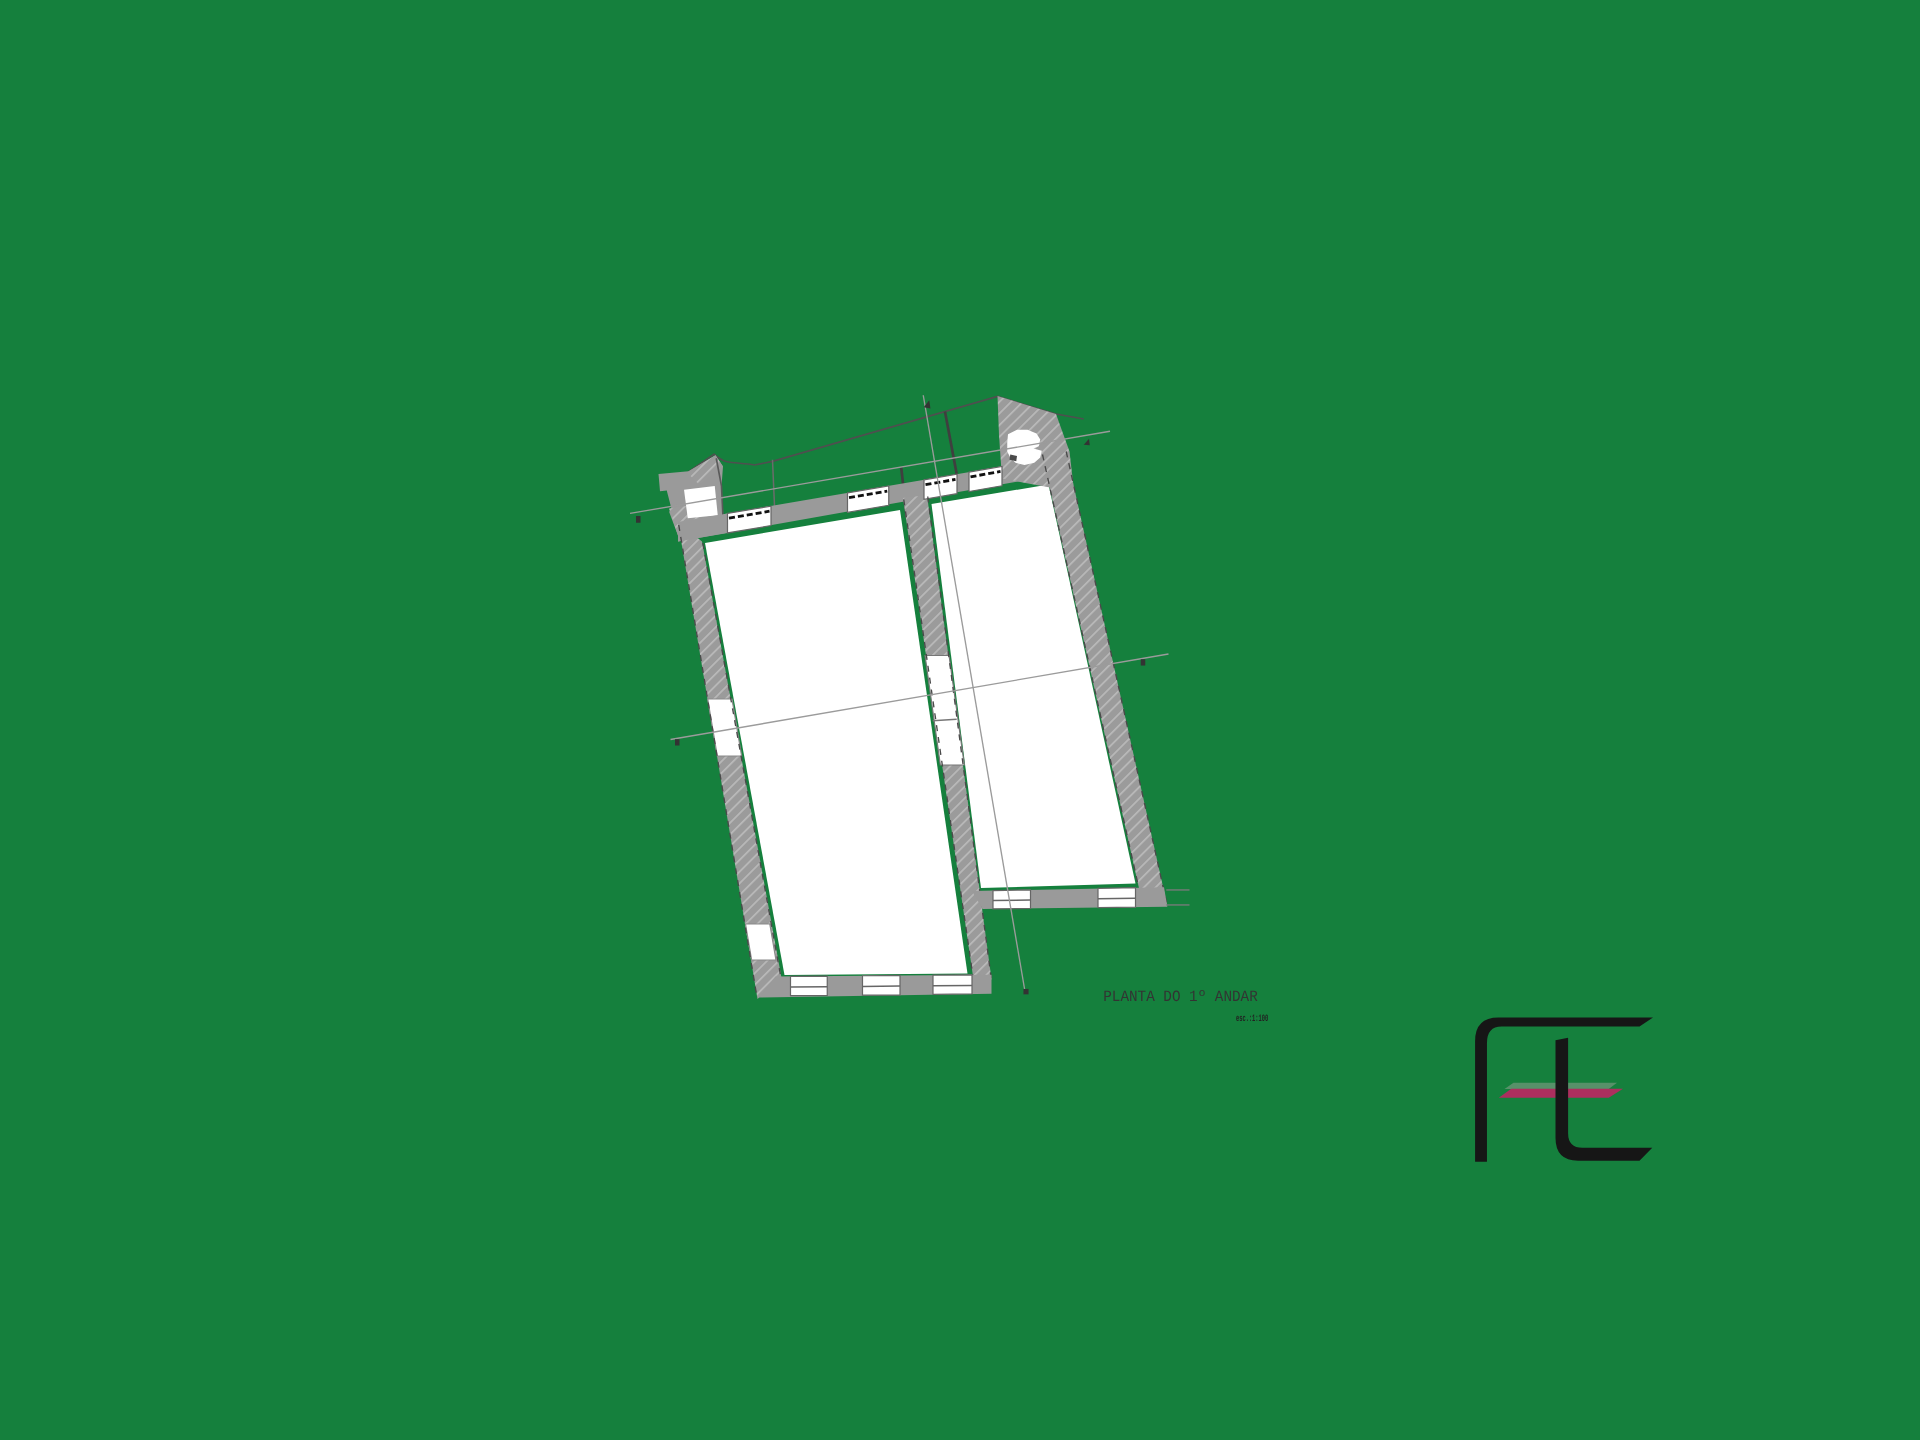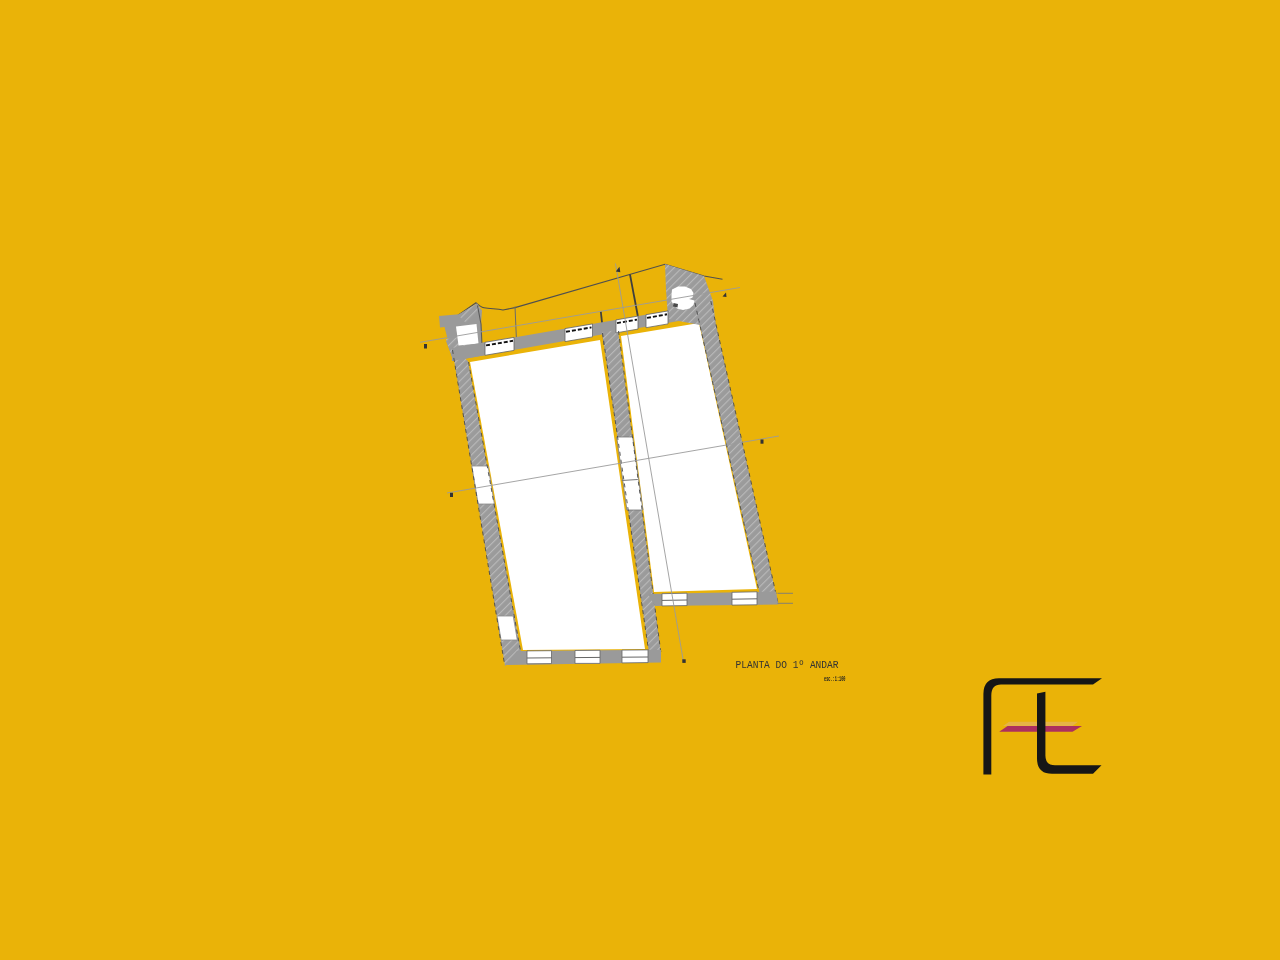--- a/index.html
+++ b/index.html
@@ -1,16 +1,16 @@
 <!DOCTYPE html>
 <html><head>
 <meta charset="utf-8">
 <style>
   html,body{margin:0;padding:0;background:#ffffff;}
-  .page{position:relative;width:1280px;height:960px;background:#eab308;overflow:hidden;
+  .page{position:relative;width:1280px;height:960px;background:#15803d;overflow:hidden;
         font-family:"Liberation Sans", sans-serif;}
 </style>
 </head>
 <body>
 <div class="page">
 <svg width="1280" height="960" viewBox="0 0 1280 960">
 <defs>
   <pattern id="ht" patternUnits="userSpaceOnUse" width="5.5" height="5.5" patternTransform="rotate(-45)">
     <rect width="5.5" height="5.5" fill="#9b9b9b"></rect>
     <rect y="0" width="5.5" height="1.1" fill="#bababa"></rect>

